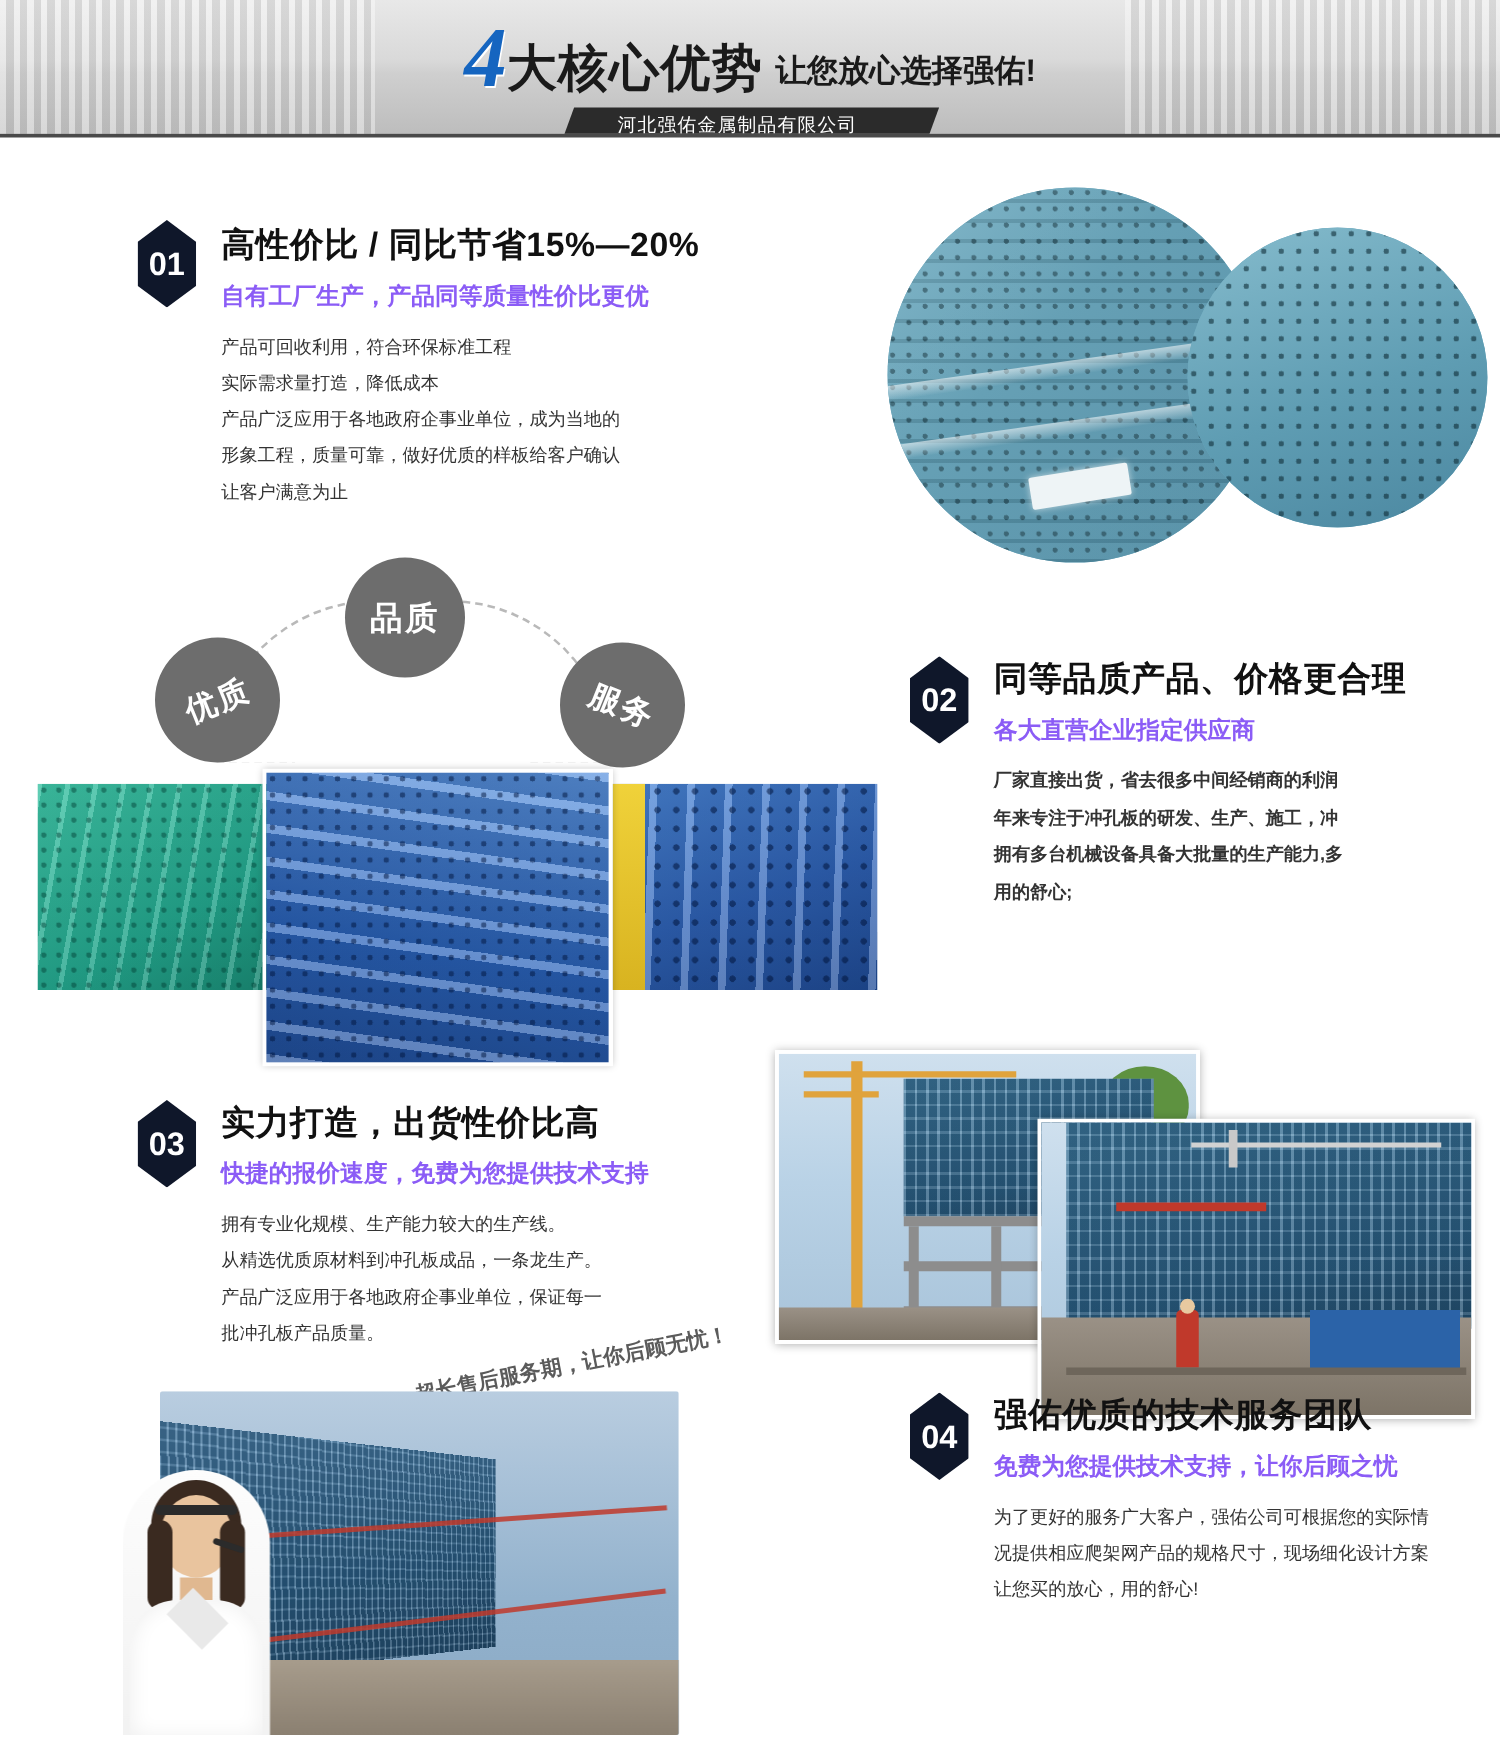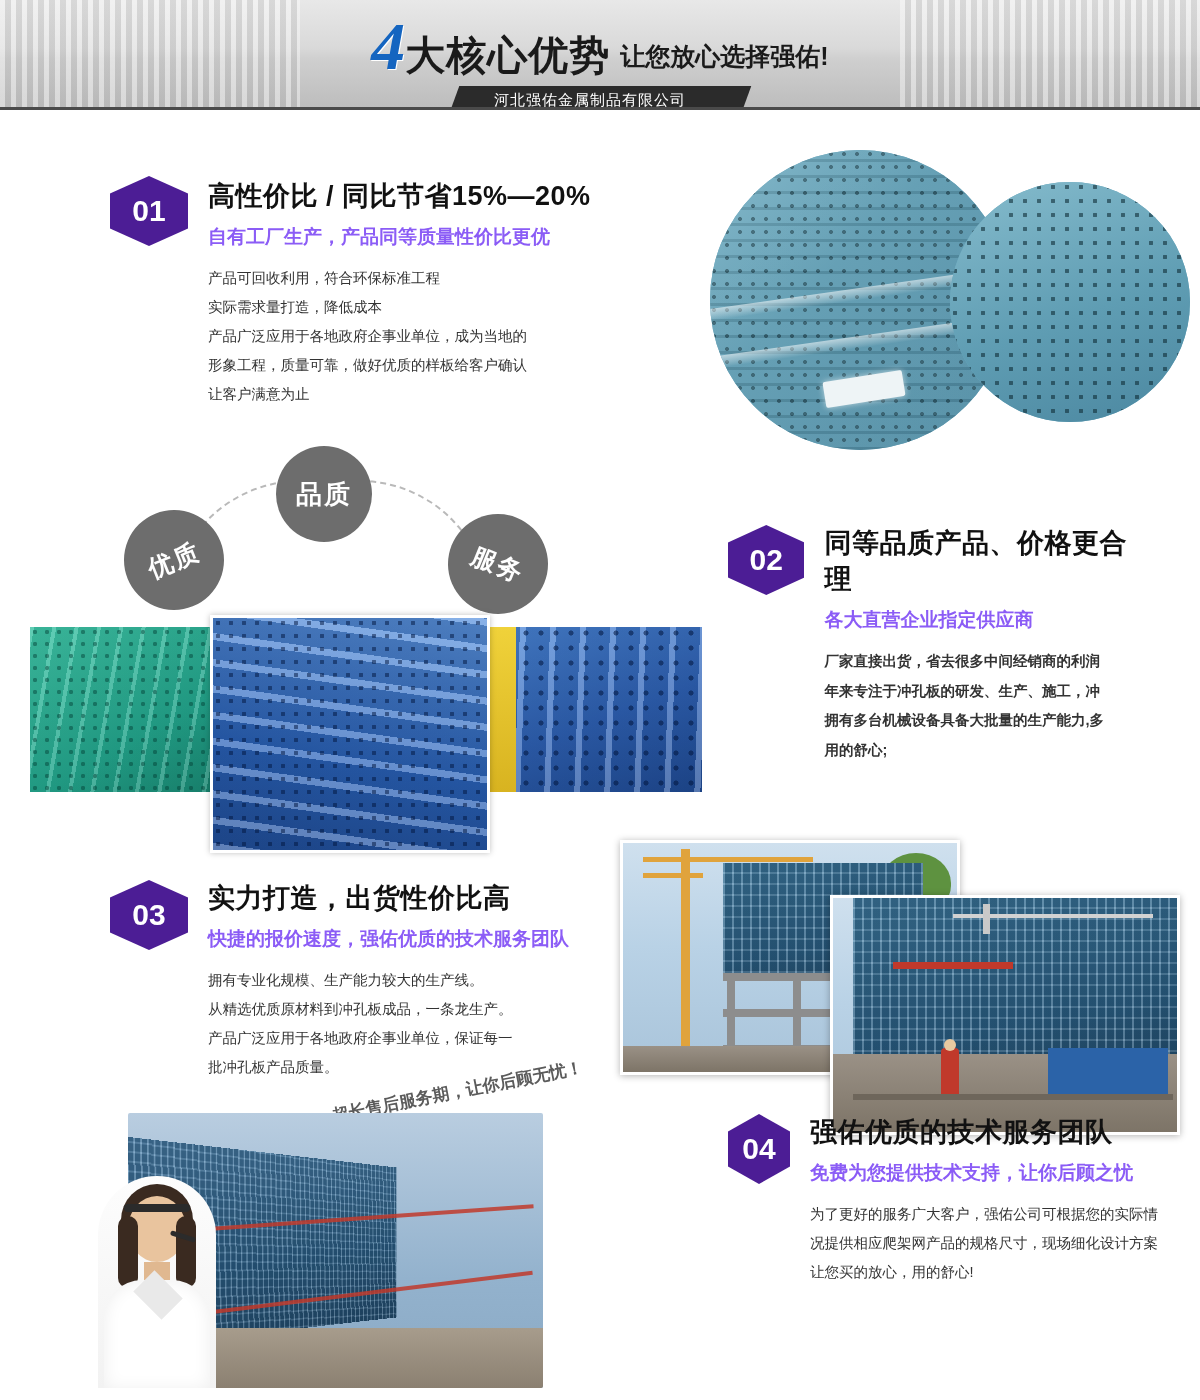--- a/index.html
+++ b/index.html
@@ -58,24 +58,24 @@
     color: #ffffff;
     font-size: 15px;
     padding: 5px 60px 5px 40px;
     letter-spacing: 1px;
     transform: skewX(-20deg);
   }
   .company-bar span { display: inline-block; transform: skewX(20deg); }
 
   
   .num-badge {
-    width: 78px; height: 70px;
-    background: #4c1d95;
+    width: 47px; height: 70px;
+    background: #0f172a;
     color: #fff;
-    font-size: 30px; font-weight: bold;
+    font-size: 26px; font-weight: bold;
     display: flex; align-items: center; justify-content: center;
     clip-path: polygon(50% 0%, 100% 25%, 100% 75%, 50% 100%, 0% 75%, 0% 25%);
   }
   .feat-title {
     font-size: 27px; font-weight: bold; color: #111; letter-spacing: .5px;
   }
   .feat-sub {
     font-size: 19px; font-weight: bold; color: #8b5cf6; margin-top: 10px;
   }
   .feat-body {
@@ -319,21 +319,21 @@
         <div>拥有多台机械设备具备大批量的生产能力,多</div>
         <div>用的舒心;</div>
       </div>
     </div>
   </div>
 
   <div class="sec03">
     <div class="num-badge">03</div>
     <div class="txt">
       <div class="feat-title">实力打造，出货性价比高</div>
-      <div class="feat-sub">快捷的报价速度，强佑优质的技术服务团队</div>
+      <div class="feat-sub">快捷的报价速度，免费为您提供技术支持</div>
       <div class="feat-body">
         <div>拥有专业化规模、生产能力较大的生产线。</div>
         <div>从精选优质原材料到冲孔板成品，一条龙生产。</div>
         <div>产品广泛应用于各地政府企事业单位，保证每一</div>
         <div>批冲孔板产品质量。</div>
       </div>
     </div>
   </div>
 
   <div class="constr">

